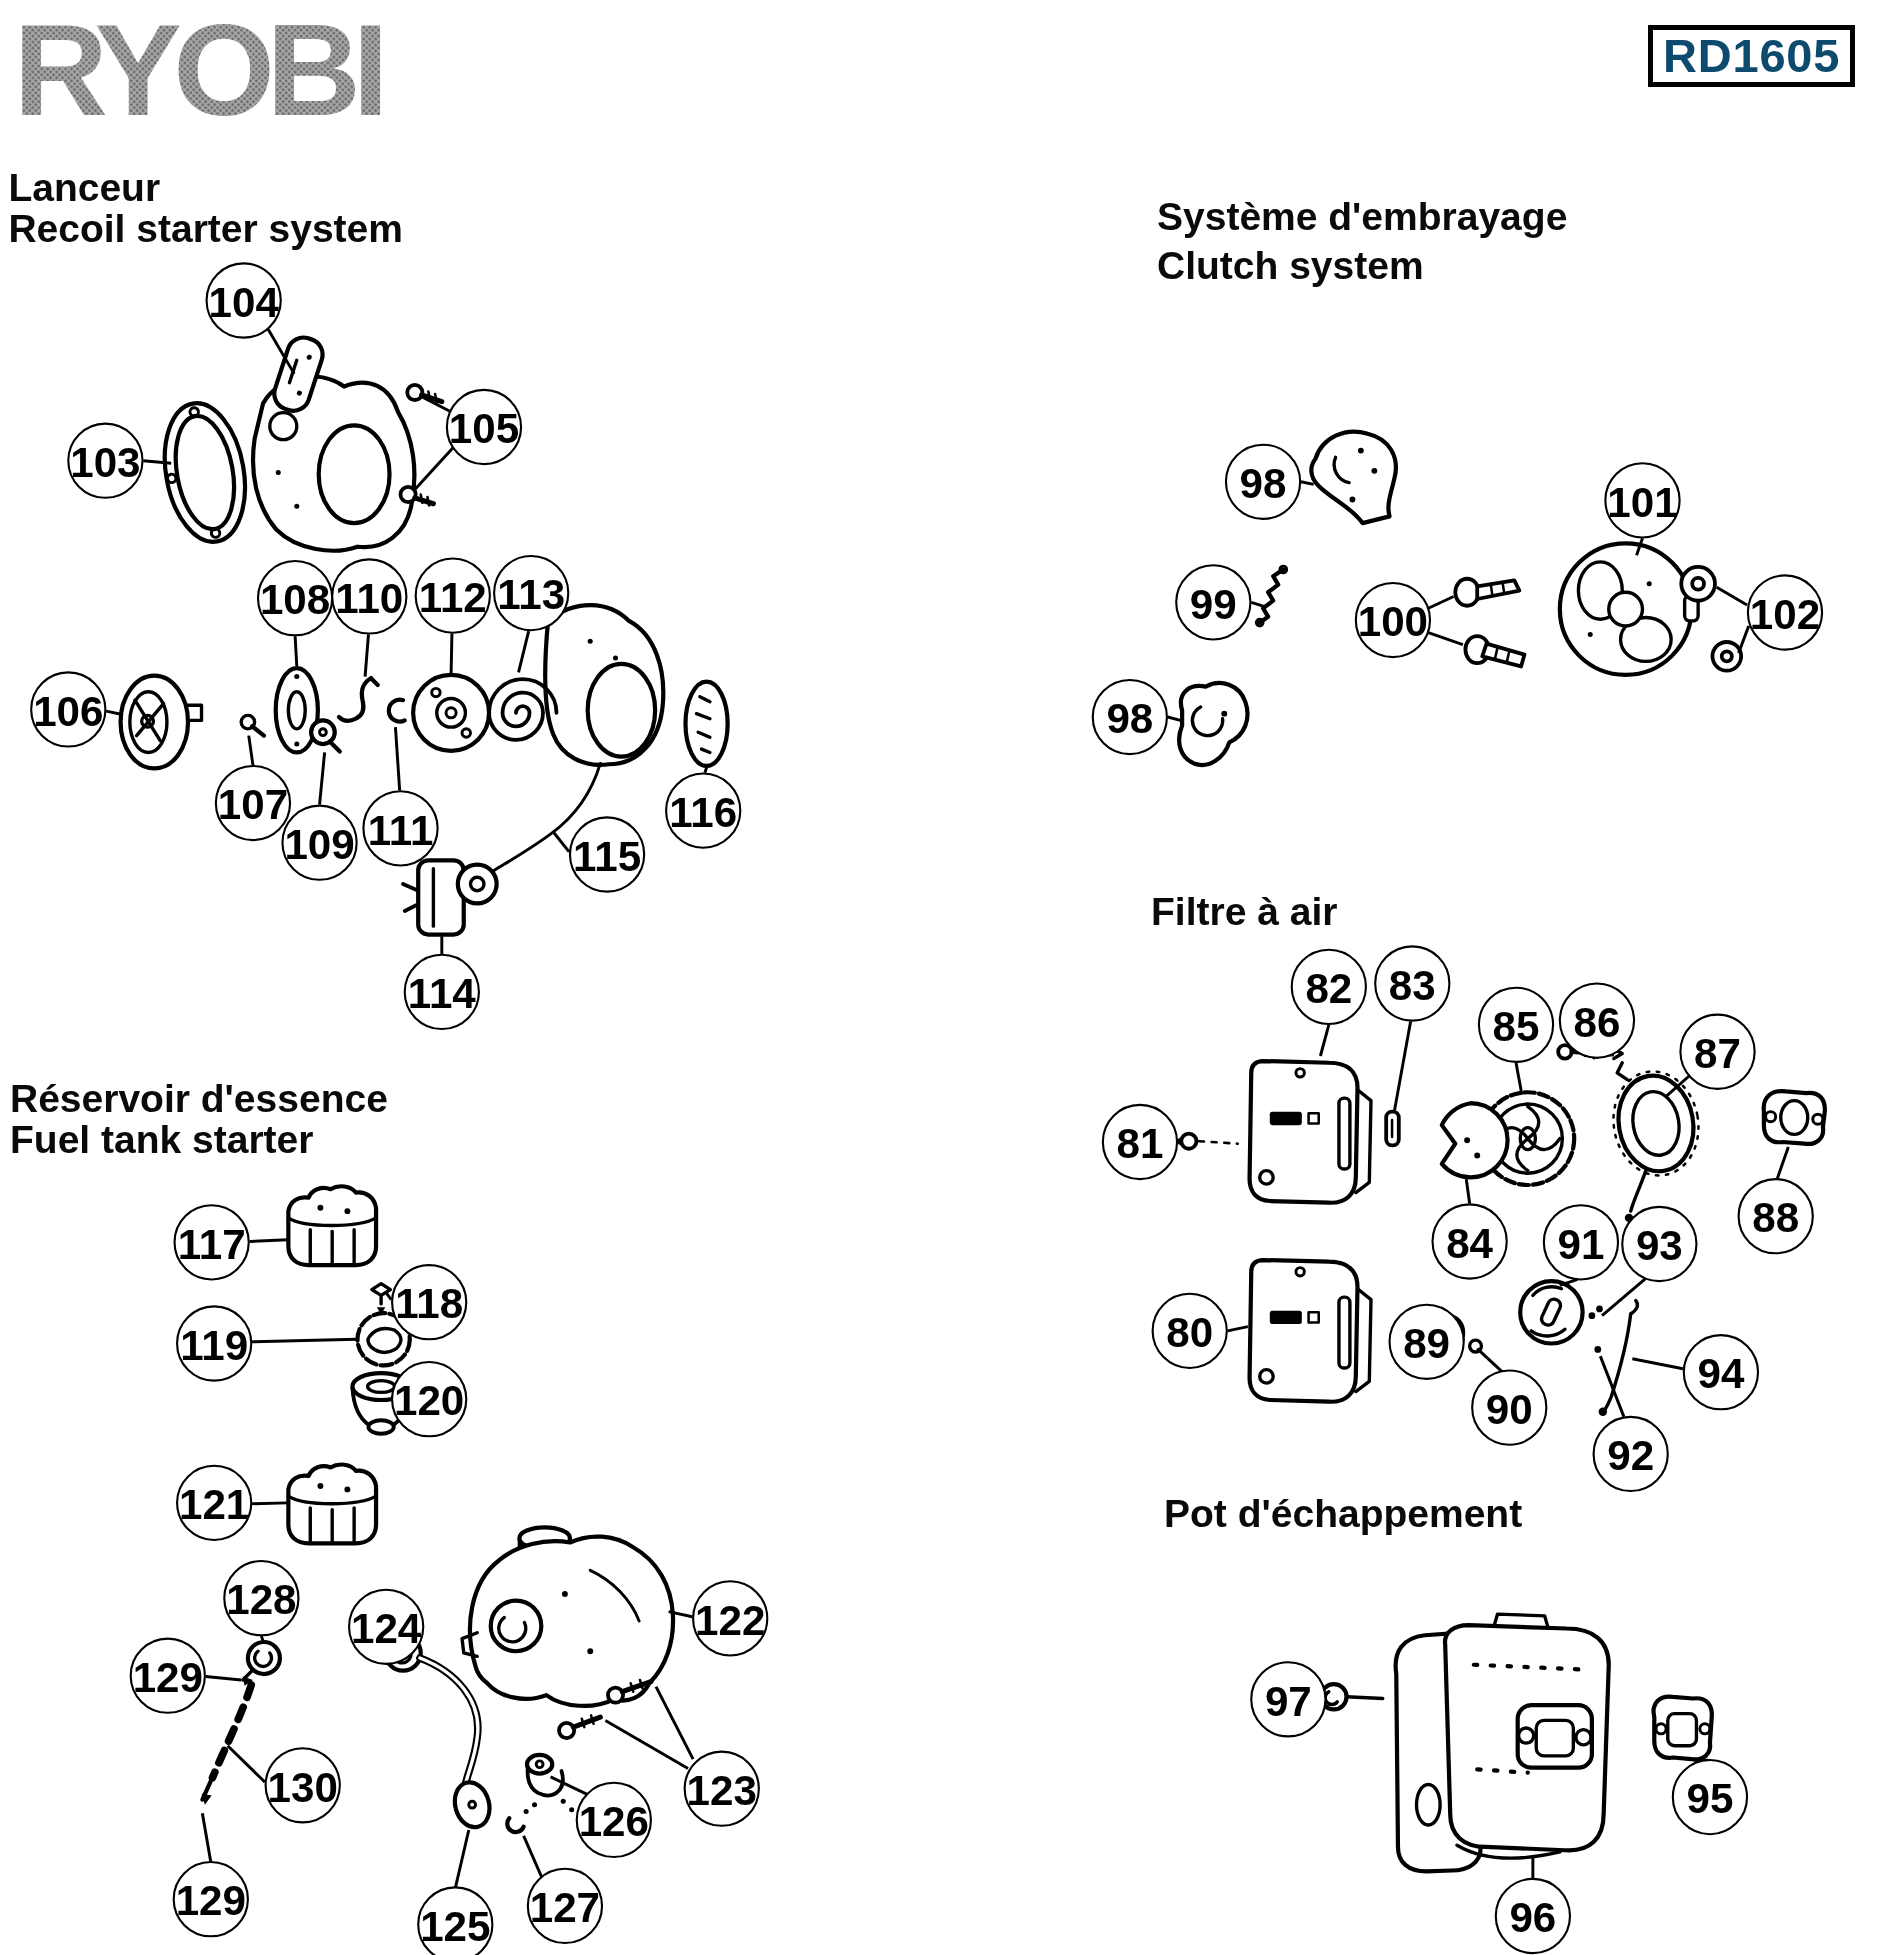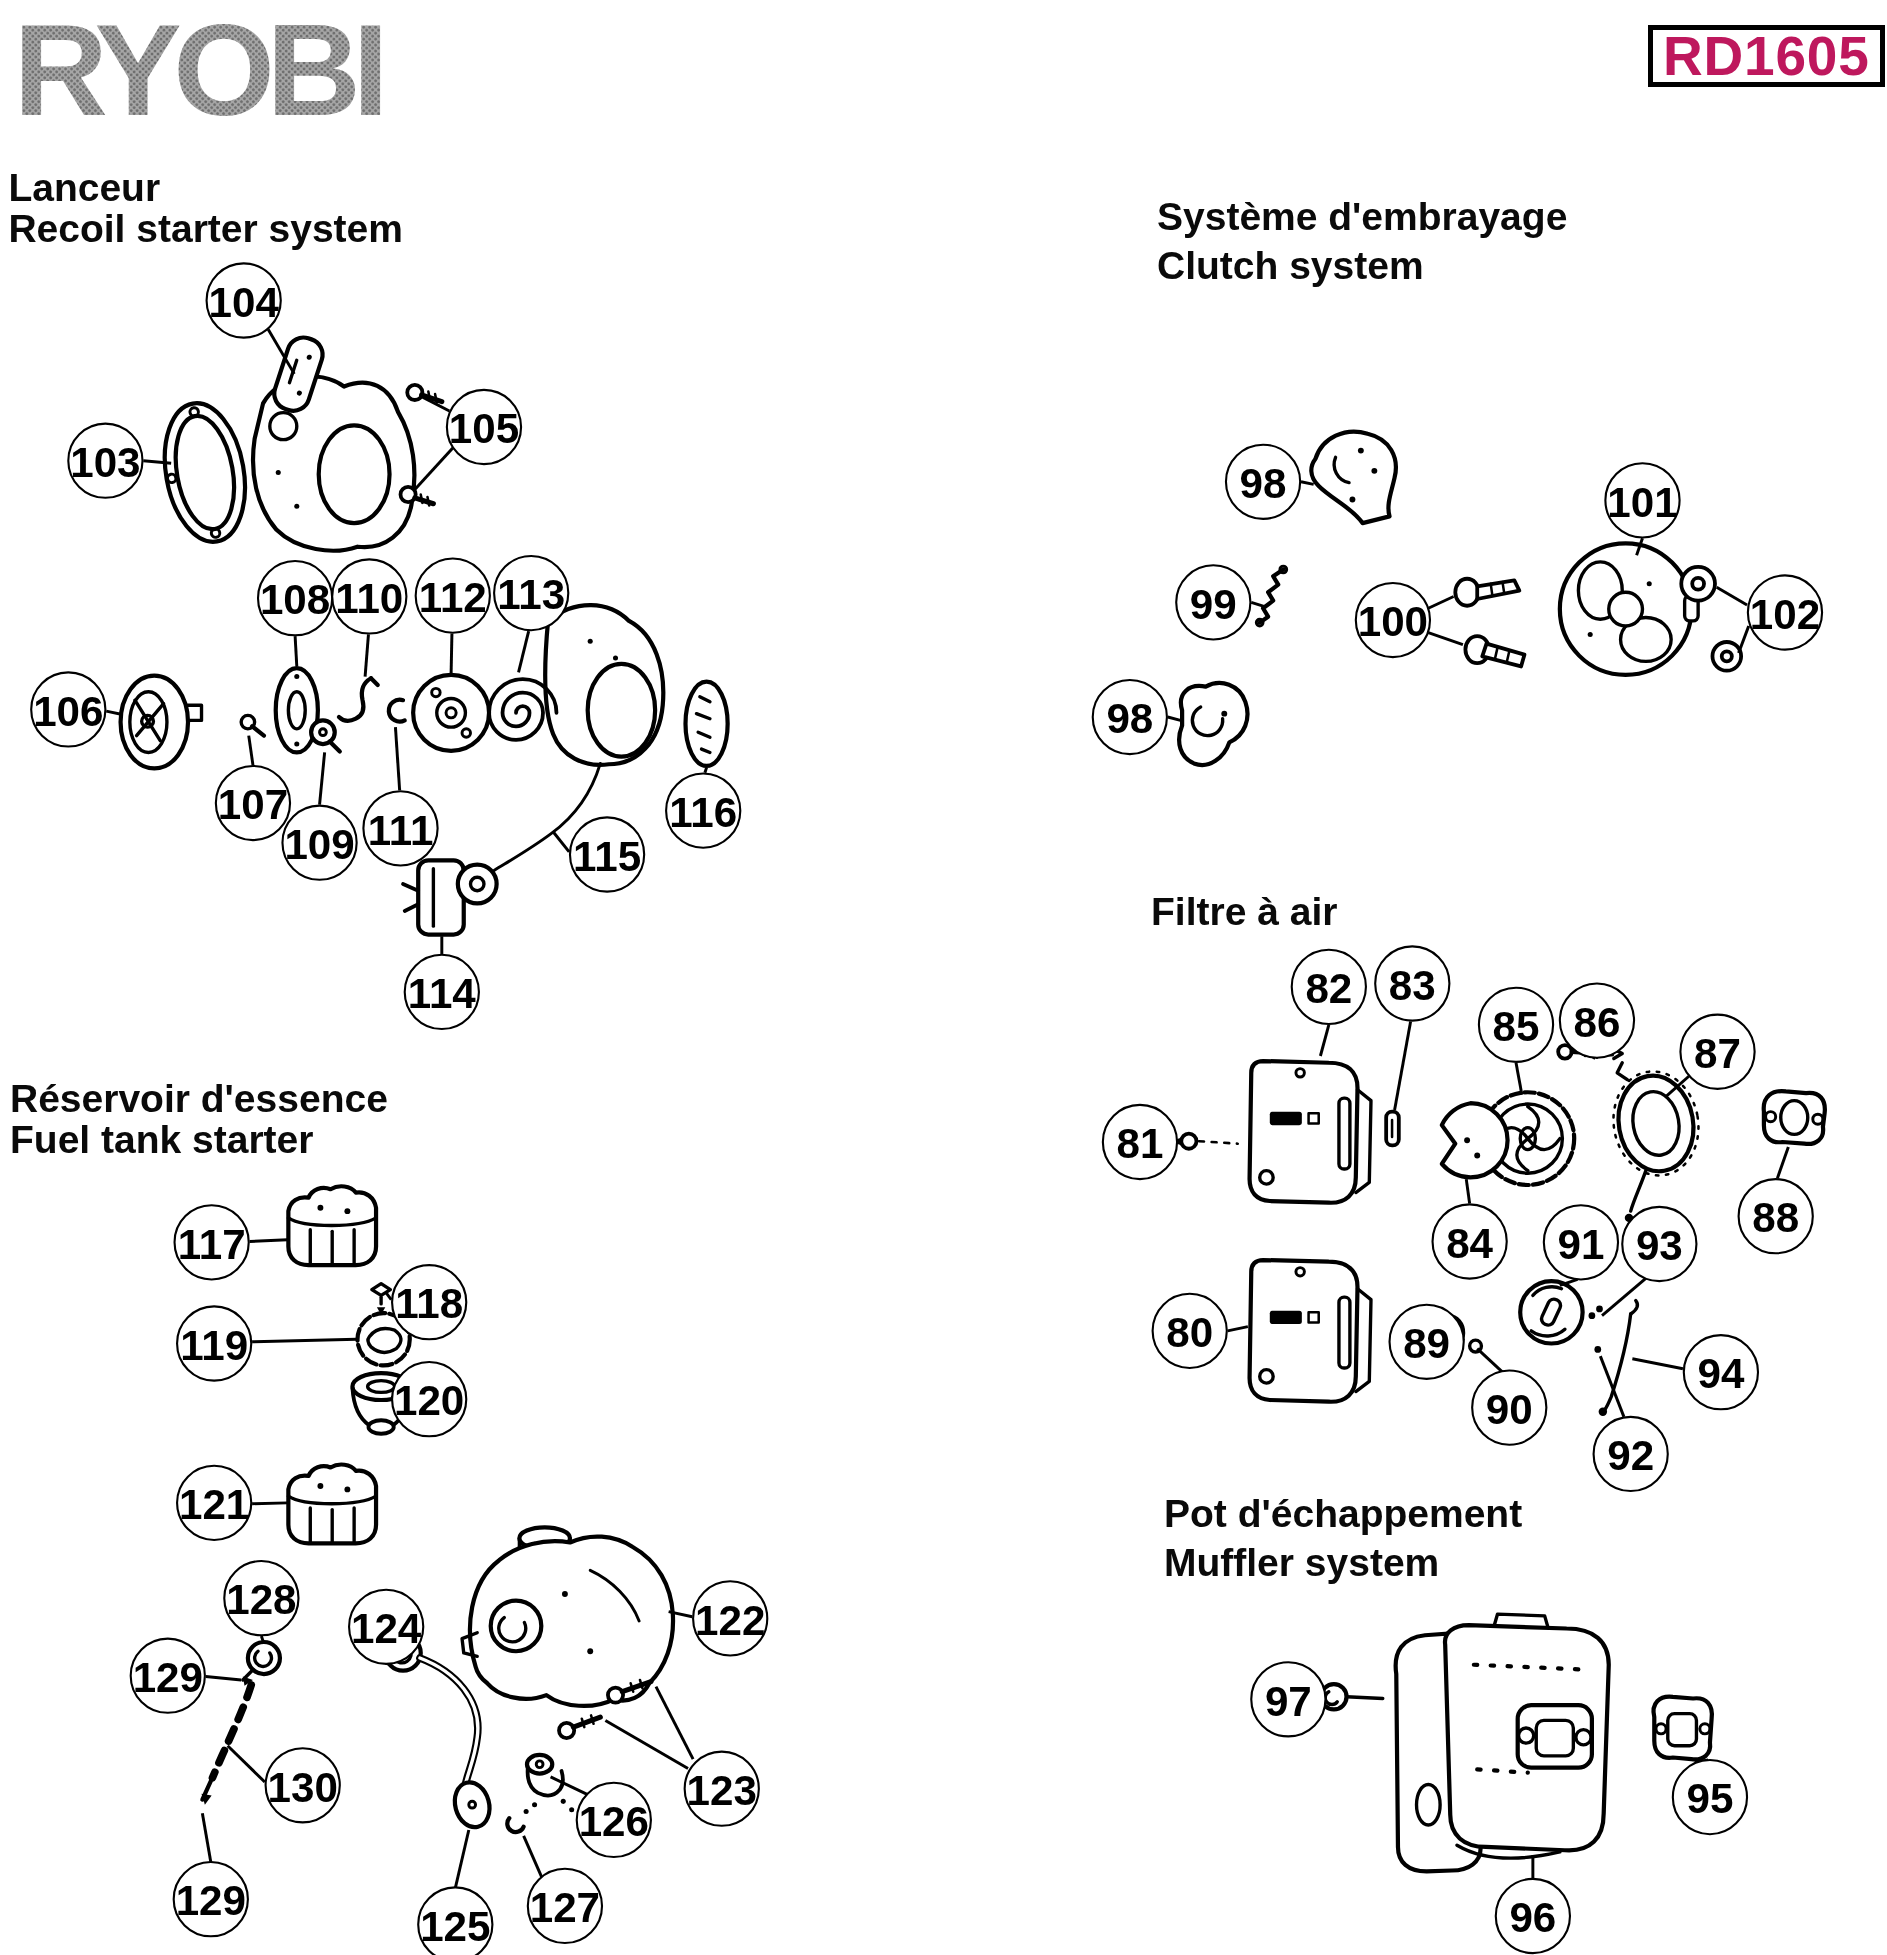--- a/index.html
+++ b/index.html
@@ -1,20 +1,20 @@
 <!DOCTYPE html>
 <html style="font-size:13.5px"><head>
 <meta charset="utf-8">
 <style>
   html,body{margin:0;padding:0;background:#fff;}
   body{width:1887px;height:1956px;position:relative;font-family:"Liberation Sans",sans-serif;overflow:hidden;}
   .page{position:absolute;left:0;top:0;width:1887px;height:1956px;background:#ffffff;}
   svg.diagram{position:absolute;left:0;top:0;z-index:1;}
   .model-box{position:absolute;left:1648px;top:25px;border:5px solid #000;padding:0 10px;
-             font-size:55px;font-weight:bold;line-height:52px;letter-spacing:0.8px;color:#be185d;
+             font-size:47px;font-weight:bold;line-height:52px;letter-spacing:0.8px;color:#0c4a6e;
              background:#fff;z-index:3;white-space:nowrap;}
   .sec-title{position:absolute;z-index:3;color:#0a0a0a;font-weight:bold;}
   .sec-title div{font-size:39px;line-height:41px;white-space:nowrap;}
   .sec-title.right div{line-height:49px;}
   
   .leader{stroke:#000;stroke-width:3.5;}
   .bubble{fill:#fff;stroke:#000;stroke-width:2.5;}
   .bubble-num{font-family:"Liberation Sans",sans-serif;font-weight:bold;font-size:50px;
               text-anchor:middle;dominant-baseline:central;fill:#000;}
   .logo-text{font-family:"Liberation Sans",sans-serif;font-weight:bold;letter-spacing:-10px;}
@@ -38,21 +38,20 @@
   </div>
   <div class="sec-title left" style="left:10px;top:1078px">
     <div>Réservoir d'essence</div>
     <div>Fuel tank starter</div>
   </div>
   <div class="sec-title right" style="left:1151px;top:887px">
     <div>Filtre à air</div>
   </div>
   <div class="sec-title right" style="left:1164px;top:1489px">
     <div>Pot d'échappement</div>
-    <div>Muffler system</div>
   </div>
 
   <svg class="diagram" width="1887" height="1956" viewBox="0 0 2238 2319">
     <defs>
       <pattern id="halftone" patternUnits="userSpaceOnUse" width="5" height="5" patternTransform="rotate(45)">
         <rect width="5" height="5" fill="#a6a6a6"></rect>
         <circle cx="2.5" cy="2.5" r="1.7" fill="#6e6e6e"></circle>
       </pattern>
 
       <g id="fuelcap" stroke="#000" fill="none" stroke-width="5" stroke-linecap="round" stroke-linejoin="round">

